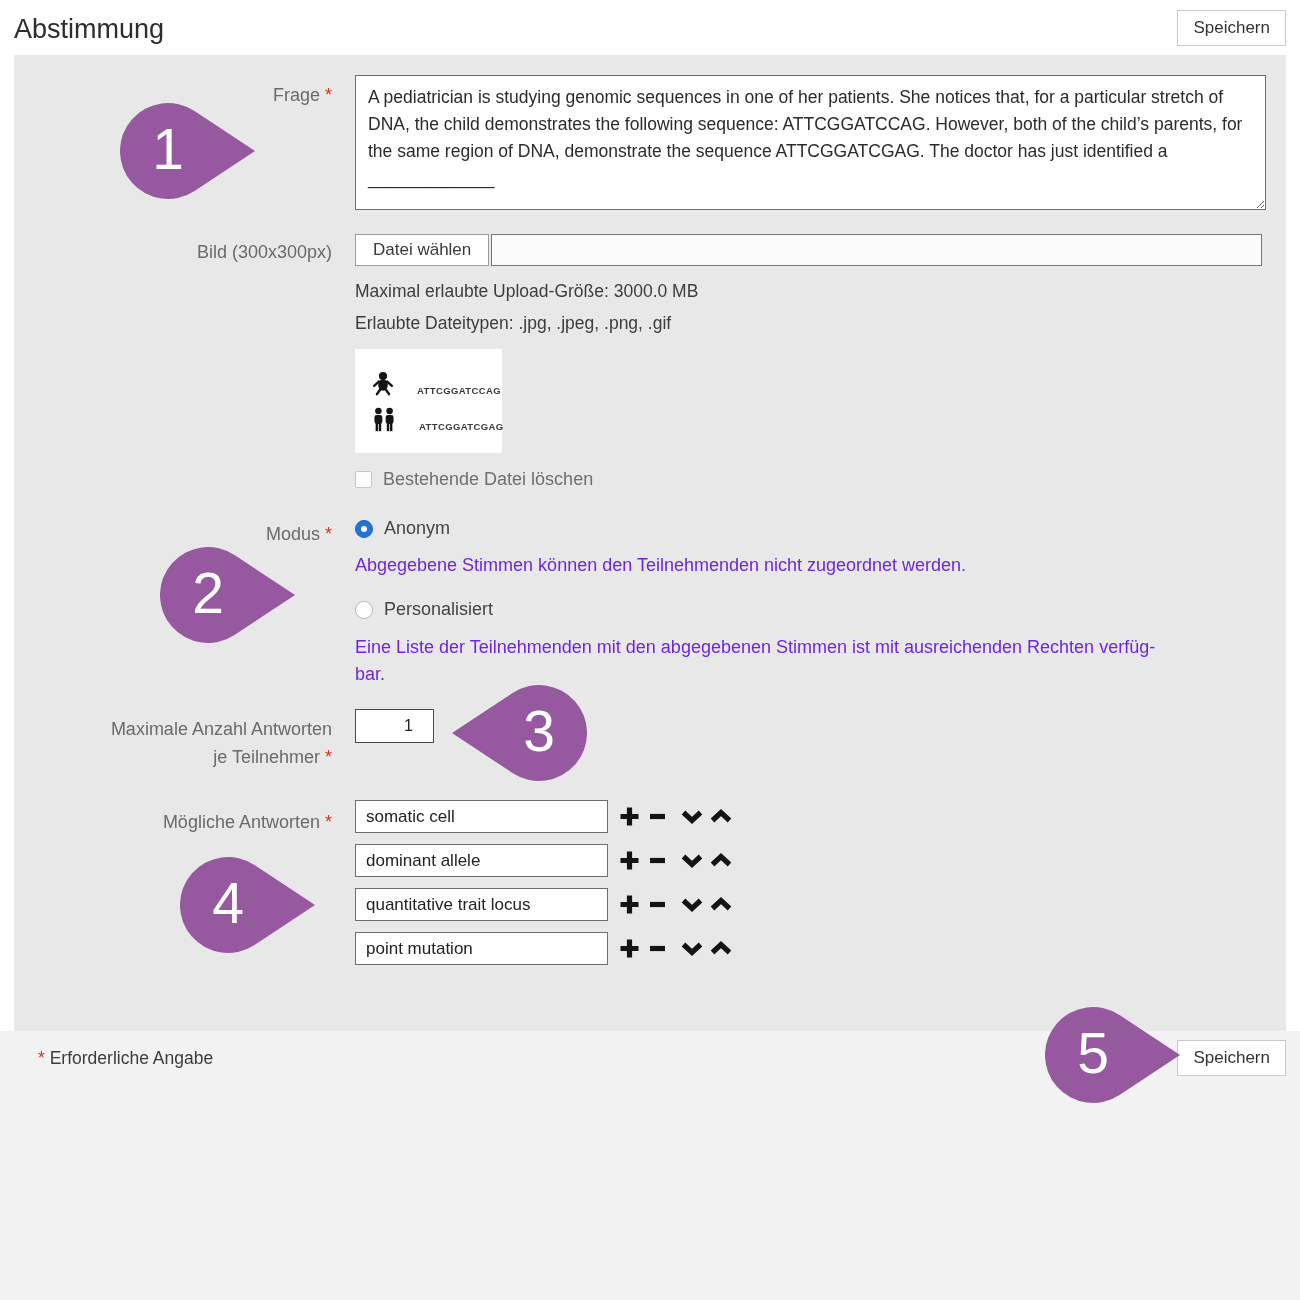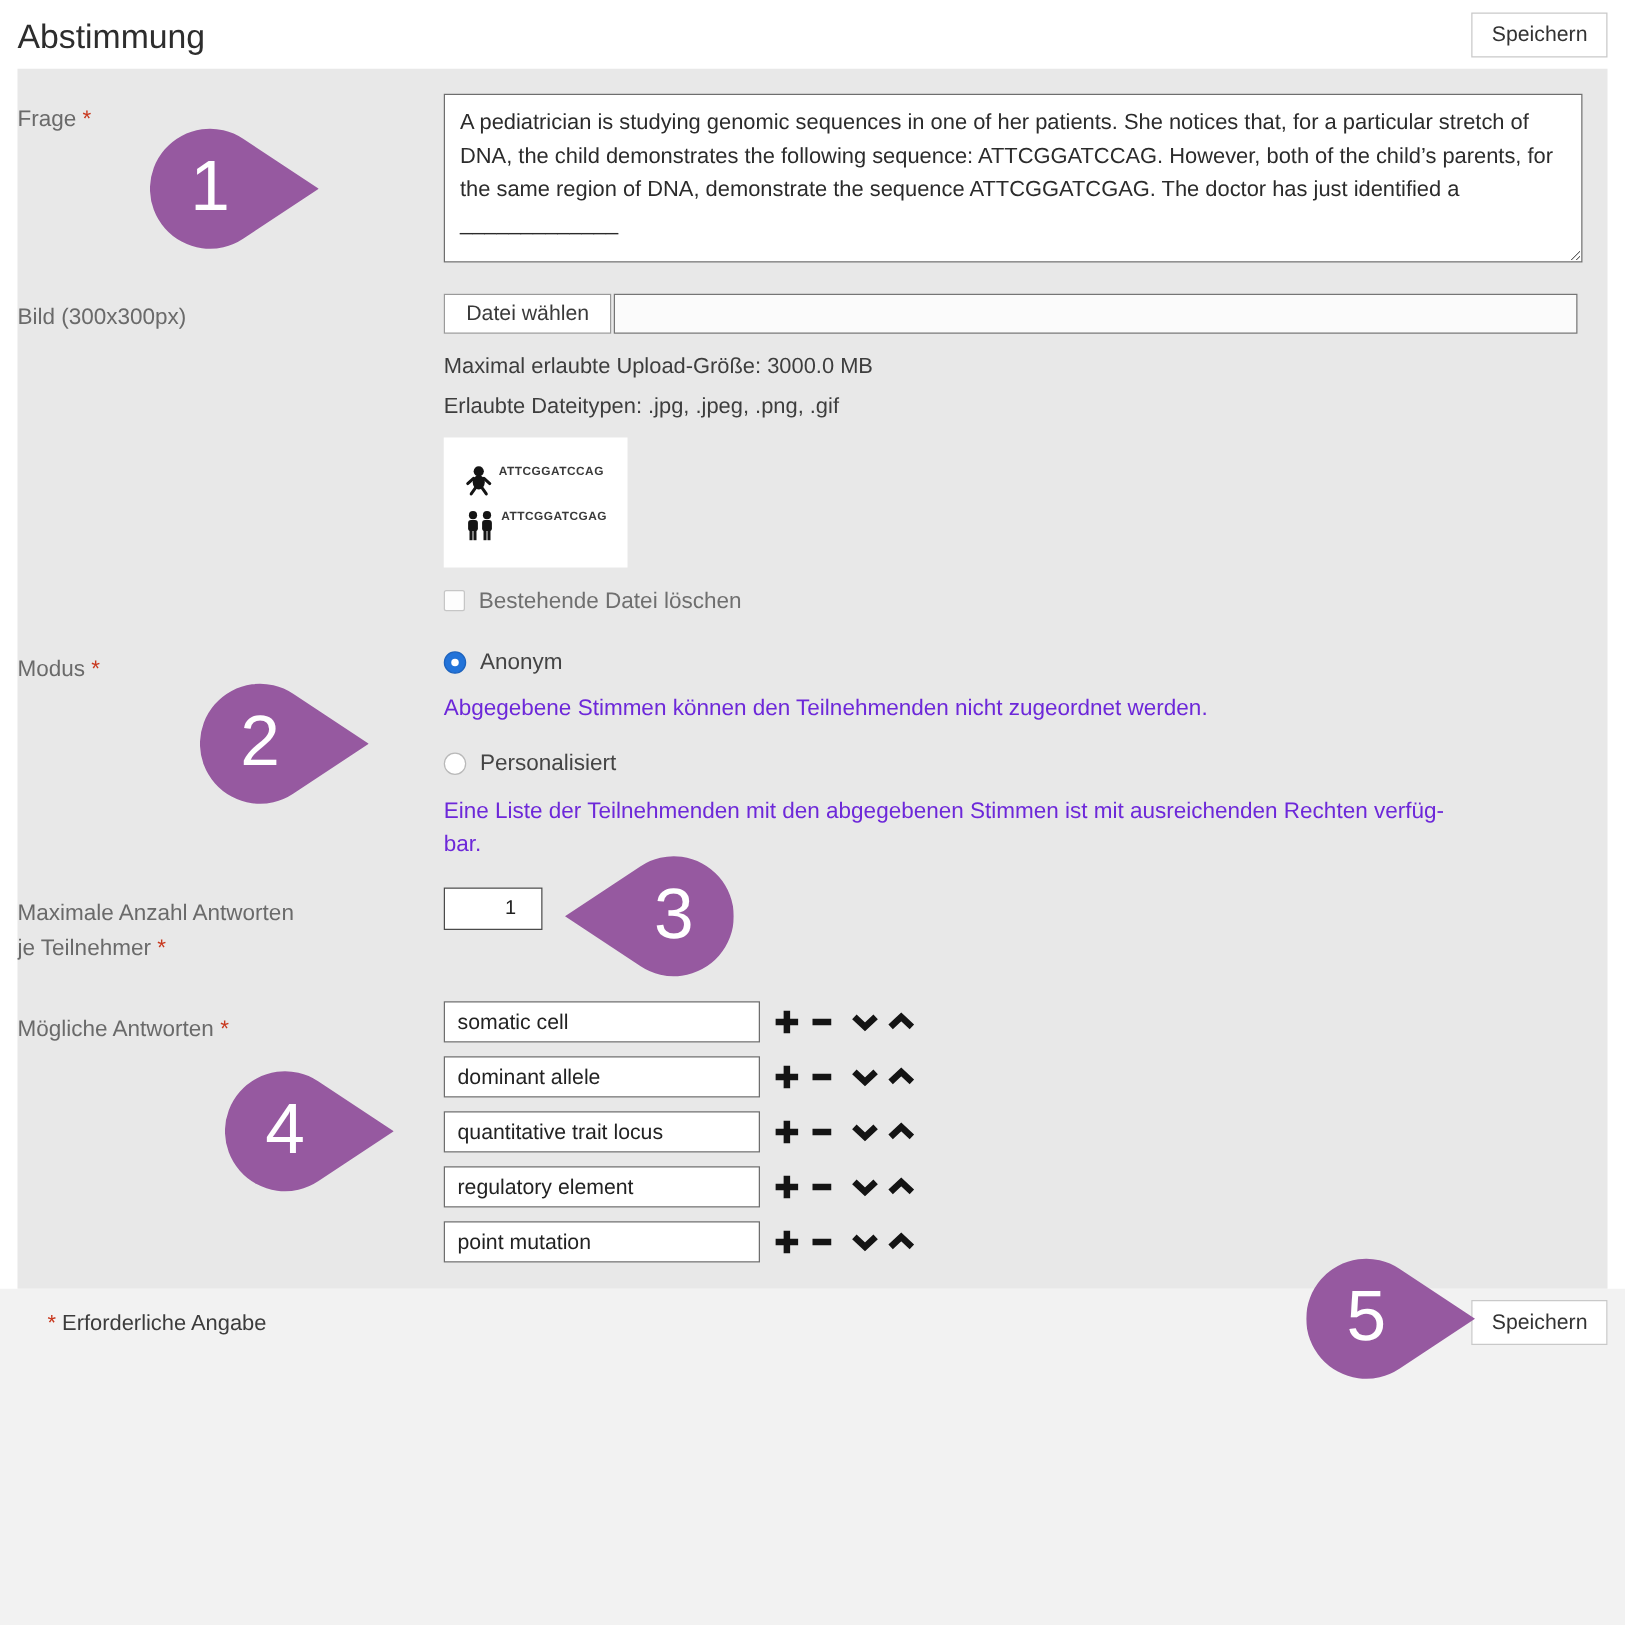--- a/index.html
+++ b/index.html
@@ -21,21 +21,21 @@
     font-family:"Liberation Sans", sans-serif;
     font-size:17px; padding:7px 15px; cursor:pointer;
   }
   
   .form-panel {
     margin:0 14px; background:#e8e8e8; height:976px;
     padding:20px 20px 0 0; overflow:hidden;
   }
   .form-row { display:flex; }
   .row-label {
-    width:341px; flex:0 0 341px; padding-right:45px; text-align:left;
+    width:341px; flex:0 0 341px; padding-right:23px; text-align:right;
     color:#6a6a6a; font-size:18px; line-height:28px; padding-top:2px;
   }
   .row-control { flex:1; min-width:0; }
   .req { color:#c8371d; }
   
   .question-textarea {
     width:911px; height:135px; resize:vertical;
     border:1px solid #6e6e6e; background:#fff; color:#2b2b2b;
     font-family:"Liberation Sans", sans-serif;
     font-size:17.5px; line-height:27px; padding:8px 12px;
@@ -53,21 +53,21 @@
     flex:1; height:32px; border:1px solid #757575; background:#fbfbfb;
     margin-left:2px; font-family:"Liberation Sans", sans-serif; font-size:16px; padding:0 8px; color:#333;
   }
   .hint { font-size:17.5px; color:#3d3d3d; line-height:24px; }
   .hint1 { margin-top:13px; } .hint2 { margin-top:8px; }
   
   .thumb {
     margin-top:14px; width:147px; height:104px; background:#fff;
     display:flex; flex-direction:column; justify-content:center; gap:11px; padding-left:15px;
   }
-  .thumb-row { display:flex; align-items:flex-start; gap:3px; }
+  .thumb-row { display:flex; align-items:flex-end; gap:21px; }
   .thumb-row svg { display:block; flex:0 0 auto; }
   .seq { font-size:9.5px; font-weight:600; letter-spacing:0.4px; color:#3a3a3a; white-space:nowrap; }
   
   .checkbox-row { margin-top:16px; display:flex; align-items:center; gap:11px; }
   .checkbox {
     width:17px; height:17px; background:#fdfdfd; border:1px solid #c6c6c6; border-radius:2px; cursor:pointer;
   }
   .checkbox-label { font-size:18px; color:#6f6f6f; }
   
   .radio-row { display:flex; align-items:center; gap:11px; }
@@ -294,43 +294,20 @@
                 <path d="M2.5 6.5 L11 14.5 L19.5 6.5" stroke="#141414" stroke-width="5.2" fill="none"></path>
               </svg>
             </button>
           <button class="icon-btn ib-up">
               <svg width="22" height="21" viewBox="0 0 22 21">
                 <path d="M2.5 14.5 L11 6.5 L19.5 14.5" stroke="#141414" stroke-width="5.2" fill="none"></path>
               </svg>
             </button>
         </div>
 
-        <div class="answer-row">
-          <input class="answer-input" value="regulatory element" style="">
-          <button class="icon-btn ib-plus">
-              <svg width="21" height="21" viewBox="0 0 21 21">
-                <path d="M10.5 1.5 V19.5 M1.5 10.5 H19.5" stroke="#141414" stroke-width="5.2" fill="none"></path>
-              </svg>
-            </button>
-          <button class="icon-btn ib-minus">
-              <svg width="17" height="21" viewBox="0 0 17 21">
-                <path d="M1 10.5 H16" stroke="#141414" stroke-width="5.2" fill="none"></path>
-              </svg>
-            </button>
-          <button class="icon-btn ib-down">
-              <svg width="22" height="21" viewBox="0 0 22 21">
-                <path d="M2.5 6.5 L11 14.5 L19.5 6.5" stroke="#141414" stroke-width="5.2" fill="none"></path>
-              </svg>
-            </button>
-          <button class="icon-btn ib-up">
-              <svg width="22" height="21" viewBox="0 0 22 21">
-                <path d="M2.5 14.5 L11 6.5 L19.5 14.5" stroke="#141414" stroke-width="5.2" fill="none"></path>
-              </svg>
-            </button>
-        </div>
 
         <div class="answer-row">
           <input class="answer-input" value="point mutation" style="">
           <button class="icon-btn ib-plus">
               <svg width="21" height="21" viewBox="0 0 21 21">
                 <path d="M10.5 1.5 V19.5 M1.5 10.5 H19.5" stroke="#141414" stroke-width="5.2" fill="none"></path>
               </svg>
             </button>
           <button class="icon-btn ib-minus">
               <svg width="17" height="21" viewBox="0 0 17 21">

